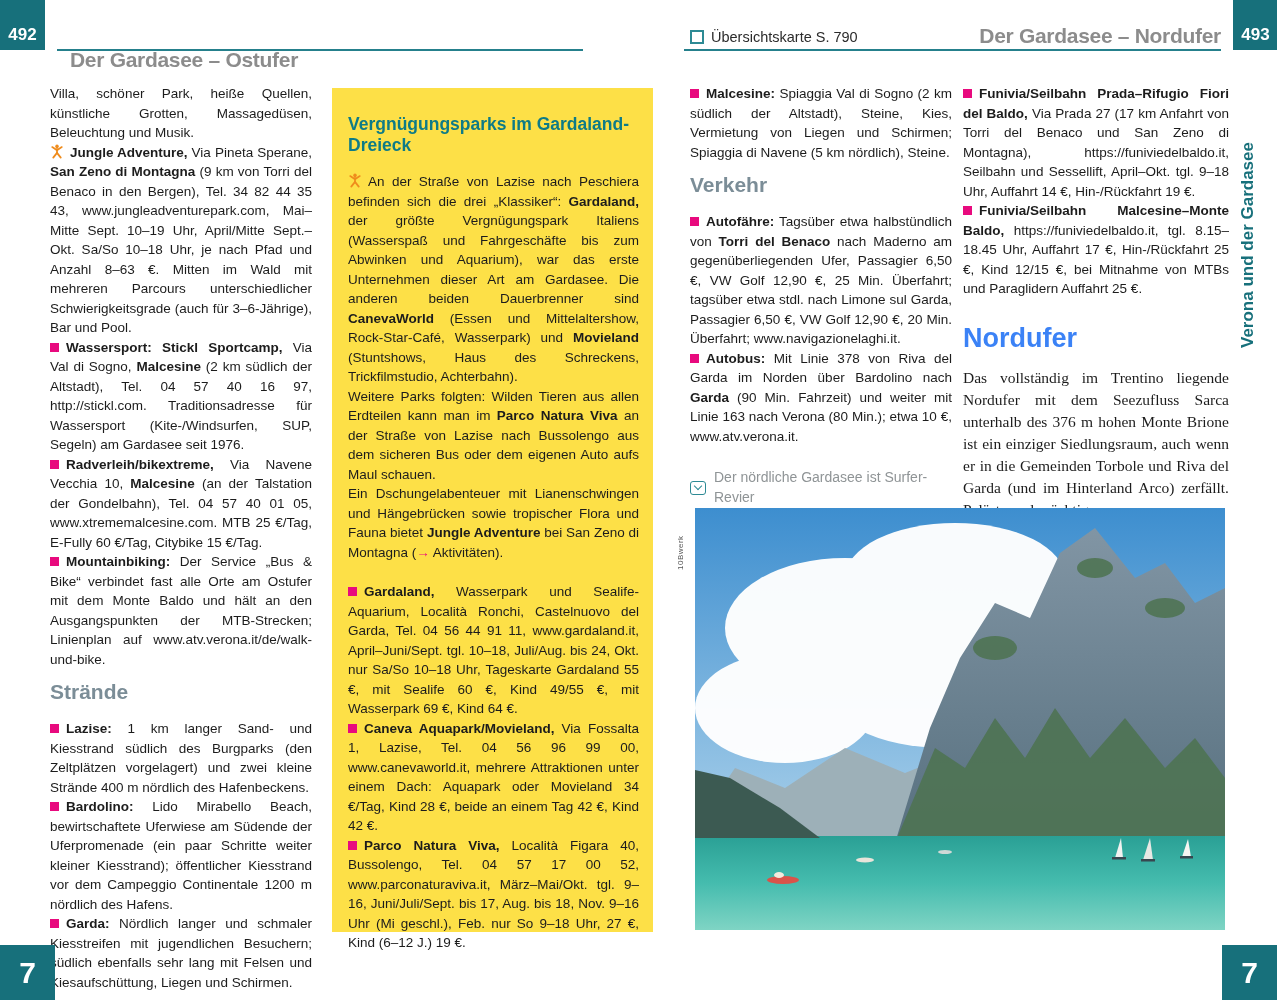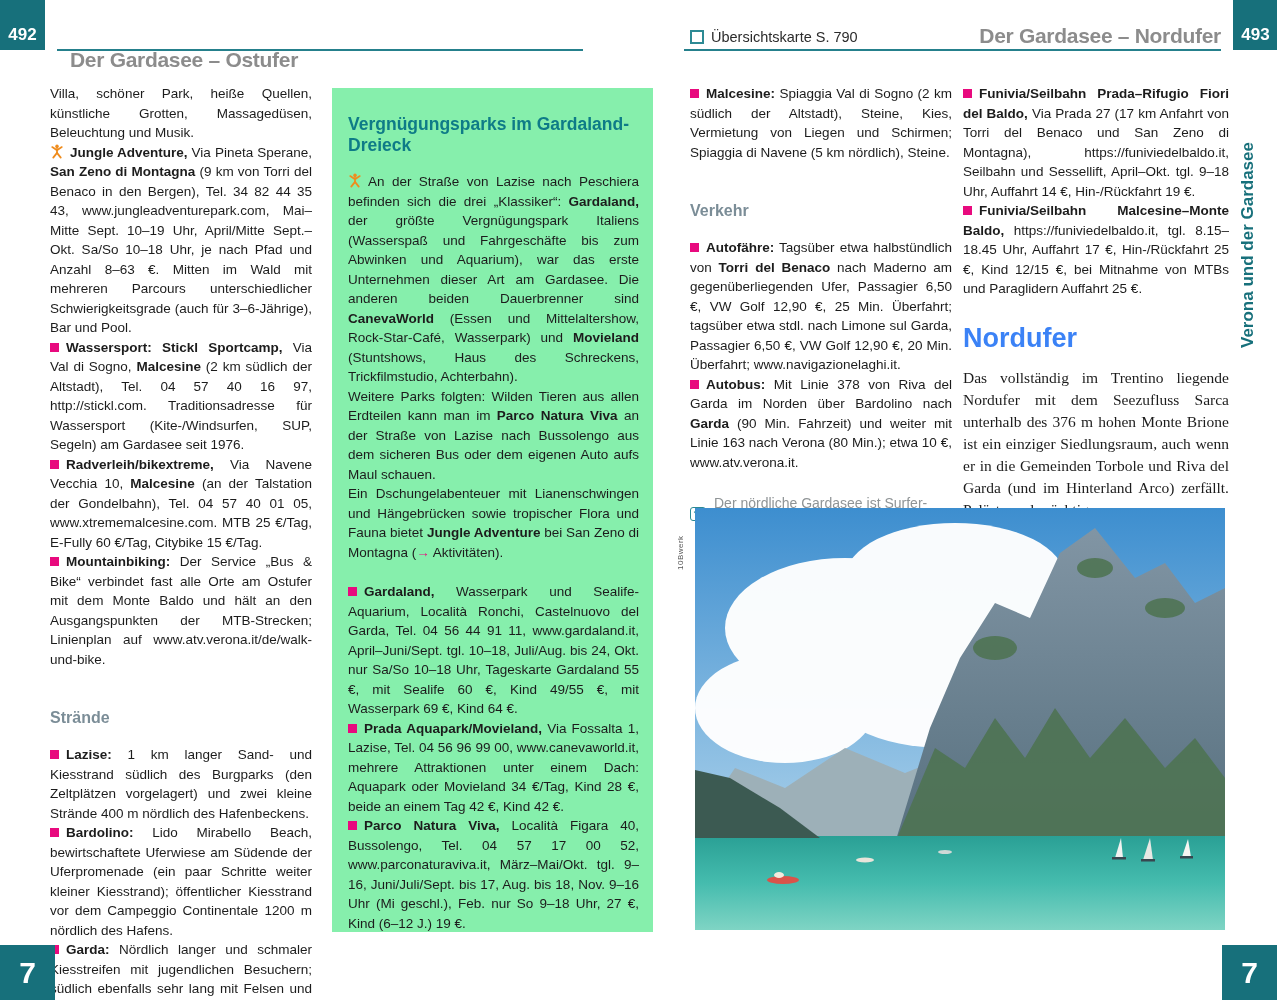--- a/index.html
+++ b/index.html
@@ -21,29 +21,29 @@
   #title-left{left:70px;margin-top:24px;}
   #title-right{left:684px;width:537px;text-align:right;}
   .mapnote{position:absolute;top:29px;left:690px;font-size:14.5px;color:#2b2b2b;display:flex;align-items:center;gap:7px;}
   .mapnote .box-icon{width:10px;height:10px;border:2px solid #2d8a94;display:inline-block;}
   
   .side-tab{position:absolute;left:1238px;top:88px;height:260px;color:#17707b;font-weight:bold;font-size:17px;
             writing-mode:vertical-rl;transform:rotate(180deg);letter-spacing:0px;}
   
   .col{position:absolute;text-align:justify;font-size:13.5px;line-height:19.5px;hyphens:auto;}
   #col-l{left:50px;top:84px;width:262px;}
-  #box-gardaland{left:332px;top:88px;width:321px;height:844px;background:#86efac;box-sizing:border-box;
+  #box-gardaland{left:332px;top:88px;width:321px;height:844px;background:#fde047;box-sizing:border-box;
                  padding:26px 14px 14px 16px;}
   #col-r1{left:690px;top:84px;width:262px;}
   #col-r2{left:963px;top:84px;width:266px;}
   .blk-p{margin:0;}
   .gap{margin-top:20px;}
   .b{font-weight:bold;}
   .magenta{color:#e80a7e;font-weight:bold;}
-  .blk-h{font-size:16px;line-height:24px;font-weight:bold;color:#7b8d97;margin:37px 0 15px;text-align:left;}
+  .blk-h{font-size:21px;line-height:24px;font-weight:bold;color:#7b8d97;margin:11px 0 15px;text-align:left;}
   .blk-bigh{font-size:27px;line-height:30px;font-weight:bold;color:#3b82f6;margin:24px 0 14px;text-align:left;}
   .blk-boxh{font-size:17.5px;line-height:21px;font-weight:bold;color:#0e7b87;margin:0 0 16px;text-align:left;}
   .blk-serif{font-family:"Liberation Serif",serif;font-size:15.5px;line-height:22px;margin:0;}
   .sq{display:inline-block;width:9px;height:9px;background:#e80a7e;margin-right:7px;}
   .person-ico{display:inline-block;width:14px;height:15px;margin-right:6px;vertical-align:-2px;}
   .blk-cap{margin-top:22px;color:#8f9496;font-size:14px;display:flex;align-items:center;gap:8px;text-align:left;}
   .cap-ico{width:14px;height:12px;border:1.5px solid #2d8a94;border-radius:3px;display:inline-flex;
            align-items:center;justify-content:center;flex:0 0 auto;}
   .cap-ico i{display:block;width:5px;height:5px;border-right:1.5px solid #2d8a94;border-bottom:1.5px solid #2d8a94;
              transform:rotate(45deg);margin-top:-3px;}
@@ -99,21 +99,21 @@
               <path d="M10 7 L10 13"></path>
               <path d="M10 9 L3 4.5"></path>
               <path d="M10 9 L17 4.5"></path>
               <path d="M10 13 L4.5 20"></path>
               <path d="M10 13 L15.5 20"></path>
             </g>
           </svg></span><span>An der Straße von Lazise nach Peschiera befinden sich die drei „Klassiker“: </span><span class="b">Gardaland,</span><span> der größte Vergnügungspark Italiens (Wasserspaß und Fahrgeschäfte bis zum Abwinken und Aquarium), war das erste Unternehmen dieser Art am Gardasee. Die anderen beiden Dauerbrenner sind </span><span class="b">CanevaWorld</span><span> (Essen und Mittelaltershow, Rock-Star-Café, Wasserpark) und </span><span class="b">Movieland</span><span> (Stuntshows, Haus des Schreckens, Trickfilmstudio, Achterbahn).</span></div>
       <div class="blk-p"><span>Weitere Parks folgten: Wilden Tieren aus allen Erdteilen kann man im </span><span class="b">Parco Natura Viva</span><span> an der Straße von Lazise nach Bussolengo aus dem sicheren Bus oder dem eigenen Auto aufs Maul schauen.</span></div>
       <div class="blk-p"><span>Ein Dschungelabenteuer mit Lianenschwingen und Hängebrücken sowie tropischer Flora und Fauna bietet </span><span class="b">Jungle Adventure</span><span> bei San Zeno di Montagna (</span><span class="magenta">→</span><span> Aktivitäten).</span></div>
       <div class="blk-p gap"><span class="sq"></span><span class="b">Gardaland,</span><span> Wasserpark und Sealife-Aquarium, Località Ronchi, Castelnuovo del Garda, Tel. 04 56 44 91 11, www.gardaland.it, April–Juni/Sept. tgl. 10–18, Juli/Aug. bis 24, Okt. nur Sa/So 10–18 Uhr, Tageskarte Gardaland 55 €, mit Sealife 60 €, Kind 49/55 €, mit Wasserpark 69 €, Kind 64 €.</span></div>
-      <div class="blk-p"><span class="sq"></span><span class="b">Prada Aquapark/Movieland,</span><span> Via Fossalta 1, Lazise, Tel. 04 56 96 99 00, www.canevaworld.it, mehrere Attraktionen unter einem Dach: Aquapark oder Movieland 34 €/Tag, Kind 28 €, beide an einem Tag 42 €, Kind 42 €.</span></div>
+      <div class="blk-p"><span class="sq"></span><span class="b">Caneva Aquapark/Movieland,</span><span> Via Fossalta 1, Lazise, Tel. 04 56 96 99 00, www.canevaworld.it, mehrere Attraktionen unter einem Dach: Aquapark oder Movieland 34 €/Tag, Kind 28 €, beide an einem Tag 42 €, Kind 42 €.</span></div>
       <div class="blk-p"><span class="sq"></span><span class="b">Parco Natura Viva,</span><span> Località Figara 40, Bussolengo, Tel. 04 57 17 00 52, www.parconaturaviva.it, März–Mai/Okt. tgl. 9–16, Juni/Juli/Sept. bis 17, Aug. bis 18, Nov. 9–16 Uhr (Mi geschl.), Feb. nur So 9–18 Uhr, 27 €, Kind (6–12 J.) 19 €.</span></div>
     </div>
   <div class="col" id="col-r1">
       <div class="blk-p"><span class="sq"></span><span class="b">Malcesine:</span><span> Spiaggia Val di Sogno (2 km südlich der Altstadt), Steine, Kies, Vermietung von Liegen und Schirmen; Spiaggia di Navene (5 km nördlich), Steine.</span></div>
       <div class="blk-h">Verkehr</div>
       <div class="blk-p"><span class="sq"></span><span class="b">Autofähre:</span><span> Tagsüber etwa halbstündlich von </span><span class="b">Torri del Benaco</span><span> nach Maderno am gegenüberliegenden Ufer, Passagier 6,50 €, VW Golf 12,90 €, 25 Min. Überfahrt; tagsüber etwa stdl. nach Limone sul Garda, Passagier 6,50 €, VW Golf 12,90 €, 20 Min. Überfahrt; www.navigazionelaghi.it.</span></div>
       <div class="blk-p"><span class="sq"></span><span class="b">Autobus:</span><span> Mit Linie 378 von Riva del Garda im Norden über Bardolino nach </span><span class="b">Garda</span><span> (90 Min. Fahrzeit) und weiter mit Linie 163 nach Verona (80 Min.); etwa 10 €, www.atv.verona.it.</span></div>
       <div class="blk-cap">
         <span class="cap-ico">
           <i></i>

